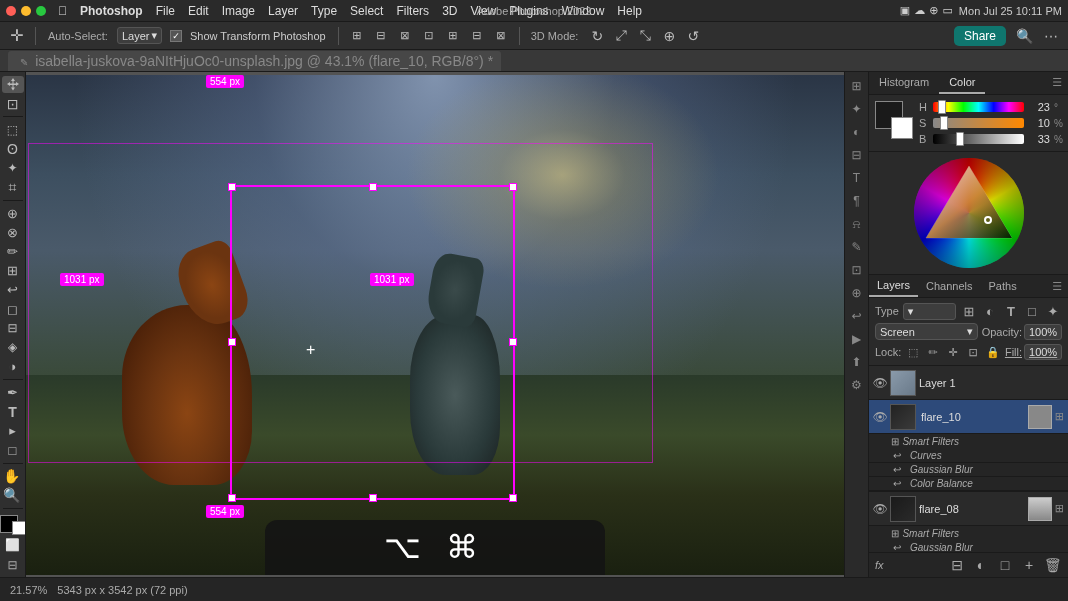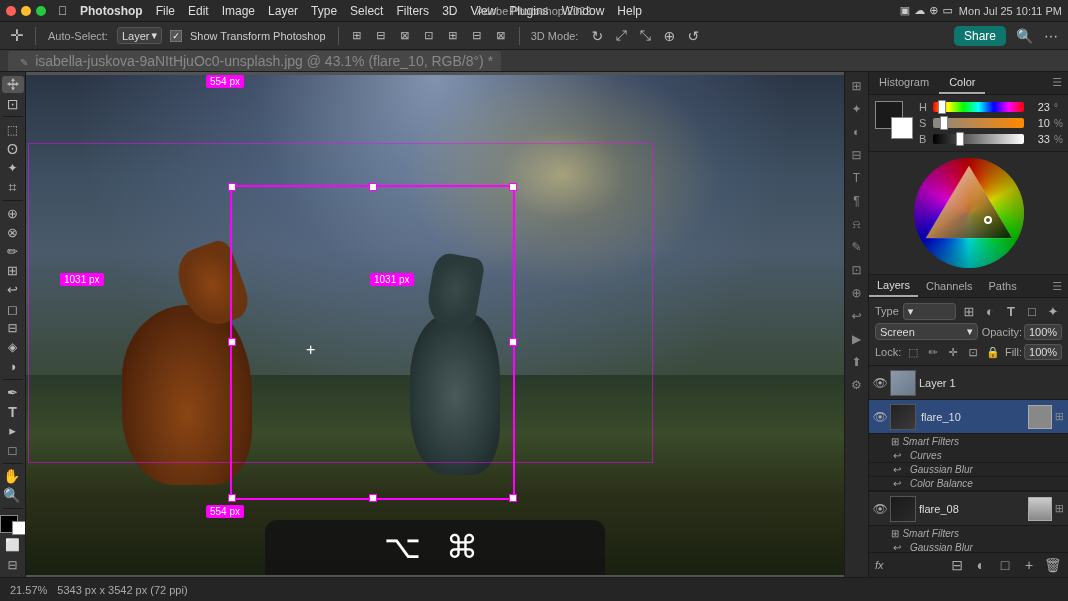--- a/index.html
+++ b/index.html
@@ -533,20 +533,21 @@
       font-size: 11px;
       border-radius: 2px;
     }
     .fill-control {
       margin-left: auto;
       display: flex;
       align-items: center;
       gap: 2px;
       font-size: 11px;
       color: #aaa;
+      text-decoration: underline;
     }
     .fill-val {
       background: #3d3d3d;
       border: 1px solid #555;
       border-radius: 3px;
       padding: 1px 4px;
       font-size: 11px;
       color: #ddd;
       width: 38px;
       text-align: center;

